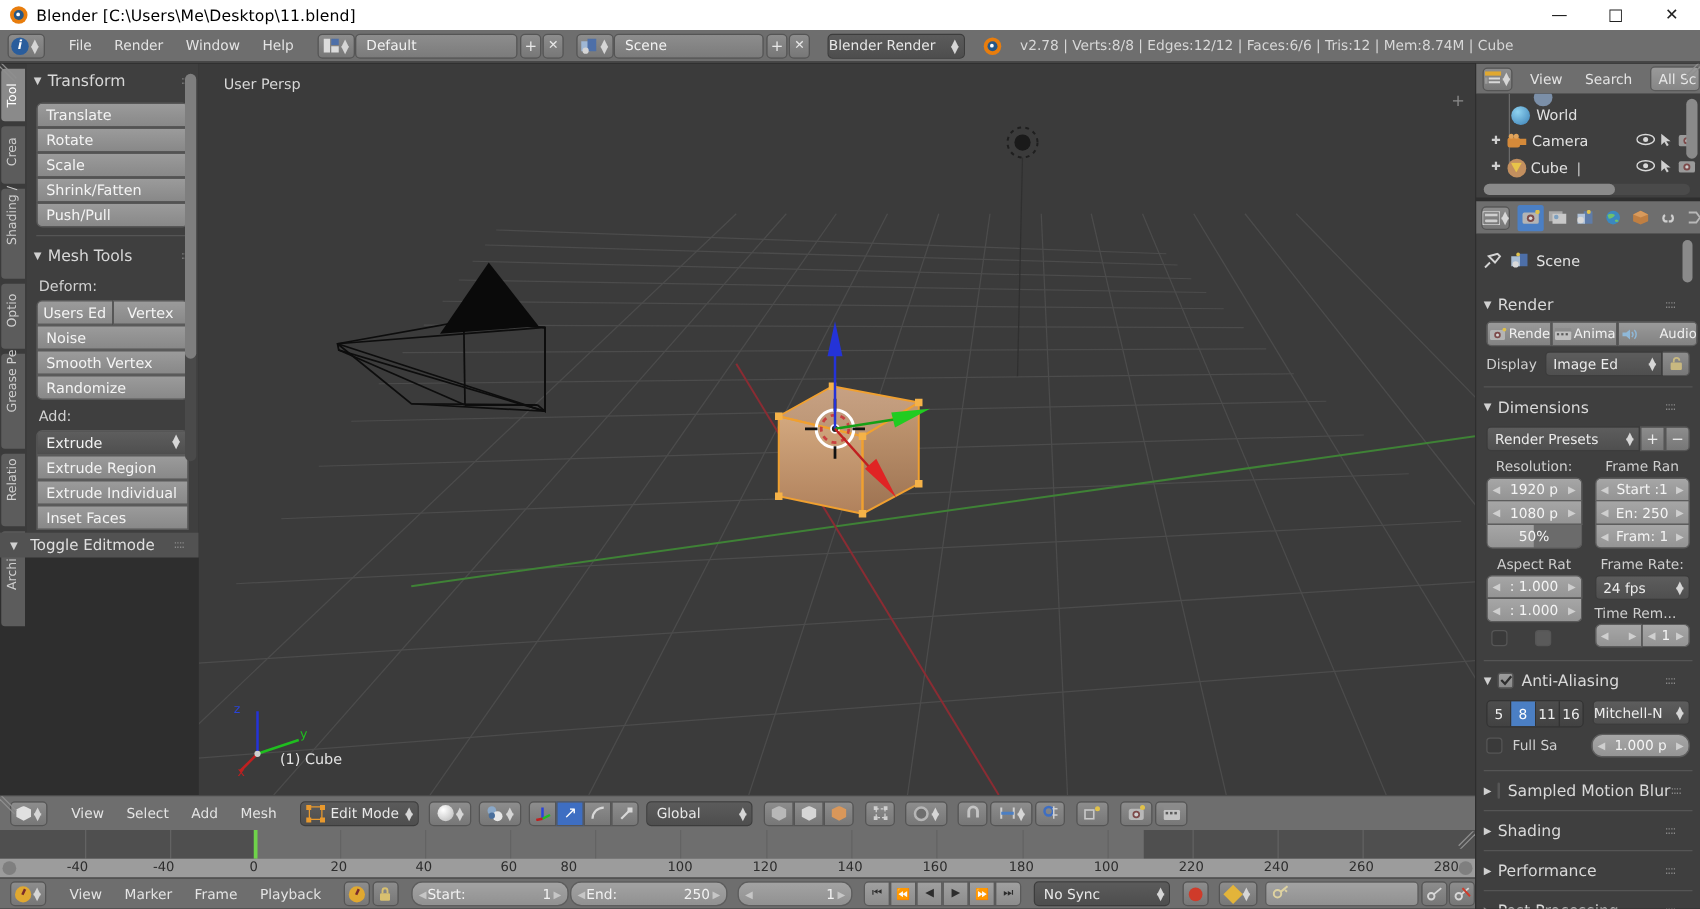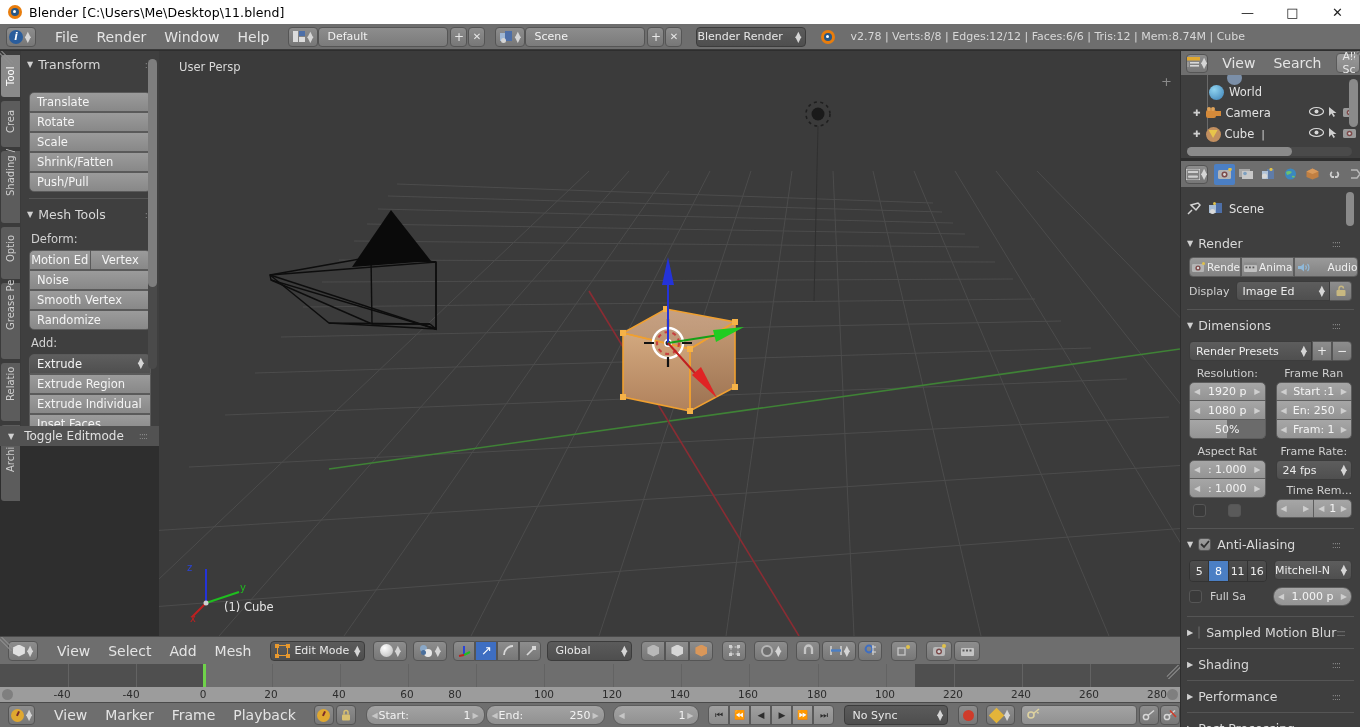--- a/index.html
+++ b/index.html
@@ -14,21 +14,21 @@
   .tb-icon .ring { position:absolute; left:1px; top:1px; width:14px; height:14px;
     border-radius:50%; background:#e87d0d; }
   .tb-icon .inner { position:absolute; left:4px; top:4px; width:8px; height:8px;
     border-radius:50%; background:#265787; }
   .tb-icon .dot { position:absolute; left:6px; top:6px; width:3px; height:3px;
     border-radius:50%; background:#ffffff; }
   .tb-title { font-size:12.5px; color:#000; letter-spacing:0.1px; }
   .tb-buttons { position:absolute; right:0; top:0; height:24px; display:flex; }
   .tb-btn { width:45px; height:24px; display:flex; align-items:center; justify-content:center;
     font-size:13px; color:#222; cursor:pointer; }
-  .menu-txt { font-size:14px; color:#e4e4e4; padding:0 9px; cursor:pointer; line-height:1; }
+  .menu-txt { font-size:11px; color:#e4e4e4; padding:0 9px; cursor:pointer; line-height:1; }
 
   .wbtn { background:linear-gradient(to bottom,#9a9a9a,#828282); border:1px solid #5d5d5d;
     border-radius:4px; color:#f0f0f0; font-size:11px; display:flex; align-items:center;
     justify-content:center; cursor:pointer; height:20px; }
   .wdark { background:linear-gradient(to bottom,#5b5b5b,#4e4e4e); border:1px solid #3c3c3c;
     border-radius:4px; color:#e8e8e8; font-size:11px; display:flex; align-items:center;
     cursor:pointer; height:20px; }
   .spin { display:flex; flex-direction:column; align-items:center; justify-content:center;
     line-height:5px; font-size:8px; color:#d6d6d6; margin-left:auto; padding-right:4px; }
 
@@ -288,38 +288,38 @@
         <span style="margin-top:32px">Archime</span>
       </div>
   </div>
 
   <div class="toolpanel">
     <div class="panel-title">
       <span class="tri">▼</span>
       <span>Transform</span>
       <span class="grip">::::</span>
     </div>
-    <div style="margin-top:16px">
+    <div style="margin-top:6px">
       <div class="tbtn r-top">Translate</div>
       <div class="tbtn r-none">Rotate</div>
       <div class="tbtn r-none">Scale</div>
       <div class="tbtn r-none">Shrink/Fatten</div>
       <div class="tbtn r-bot">Push/Pull</div>
     </div>
 
     <div class="divider"></div>
 
     <div class="panel-title" style="padding-top:2px">
       <span class="tri">▼</span>
       <span>Mesh Tools</span>
       <span class="grip">::::</span>
     </div>
     <div class="sublabel">Deform:</div>
     <div class="pairrow">
-      <div class="tbtn r-top" style="border-radius:5px 0 0 0;border-right:none">Motion Ed</div>
+      <div class="tbtn r-top" style="border-radius:5px 0 0 0;border-right:none">Users Ed</div>
       <div class="tbtn r-top" style="border-radius:0 5px 0 0">Vertex</div>
     </div>
     <div class="tbtn r-none">Noise</div>
     <div class="tbtn r-none">Smooth Vertex</div>
     <div class="tbtn r-bot">Randomize</div>
 
     <div class="sublabel">Add:</div>
     <div class="tbtn sel r-top" style="position:relative">
       <span>Extrude</span>
       <div class="spin" style="position:absolute;right:2px;top:3px;margin:0">
@@ -1068,21 +1068,21 @@
       </div>
       <div style="flex:1">
         <div class="plabel" style="text-align:center">Frame Rate:</div>
         <div class="pv-dark" style="margin-top:2px">
           <span>24 fps</span>
           <div class="spin">
               <span>▲</span>
               <span>▼</span>
             </div>
         </div>
-        <div class="plabel" style="text-align:right;margin-top:4px">Time Rem...</div>
+        <div class="plabel" style="text-align:left;margin-top:4px">Time Rem...</div>
         <div style="display:flex;margin-top:2px">
           <div class="pv-field" style="flex:1;border-radius:5px 0 0 5px">
             <span class="lf">◀</span>
               <span class="rt">▶</span>
           </div>
           <div class="pv-field" style="flex:1;border-radius:0 5px 5px 0;border-left:none">
             <span class="lf">◀</span>
               <span>1</span>
               <span class="rt">▶</span>
           </div>

